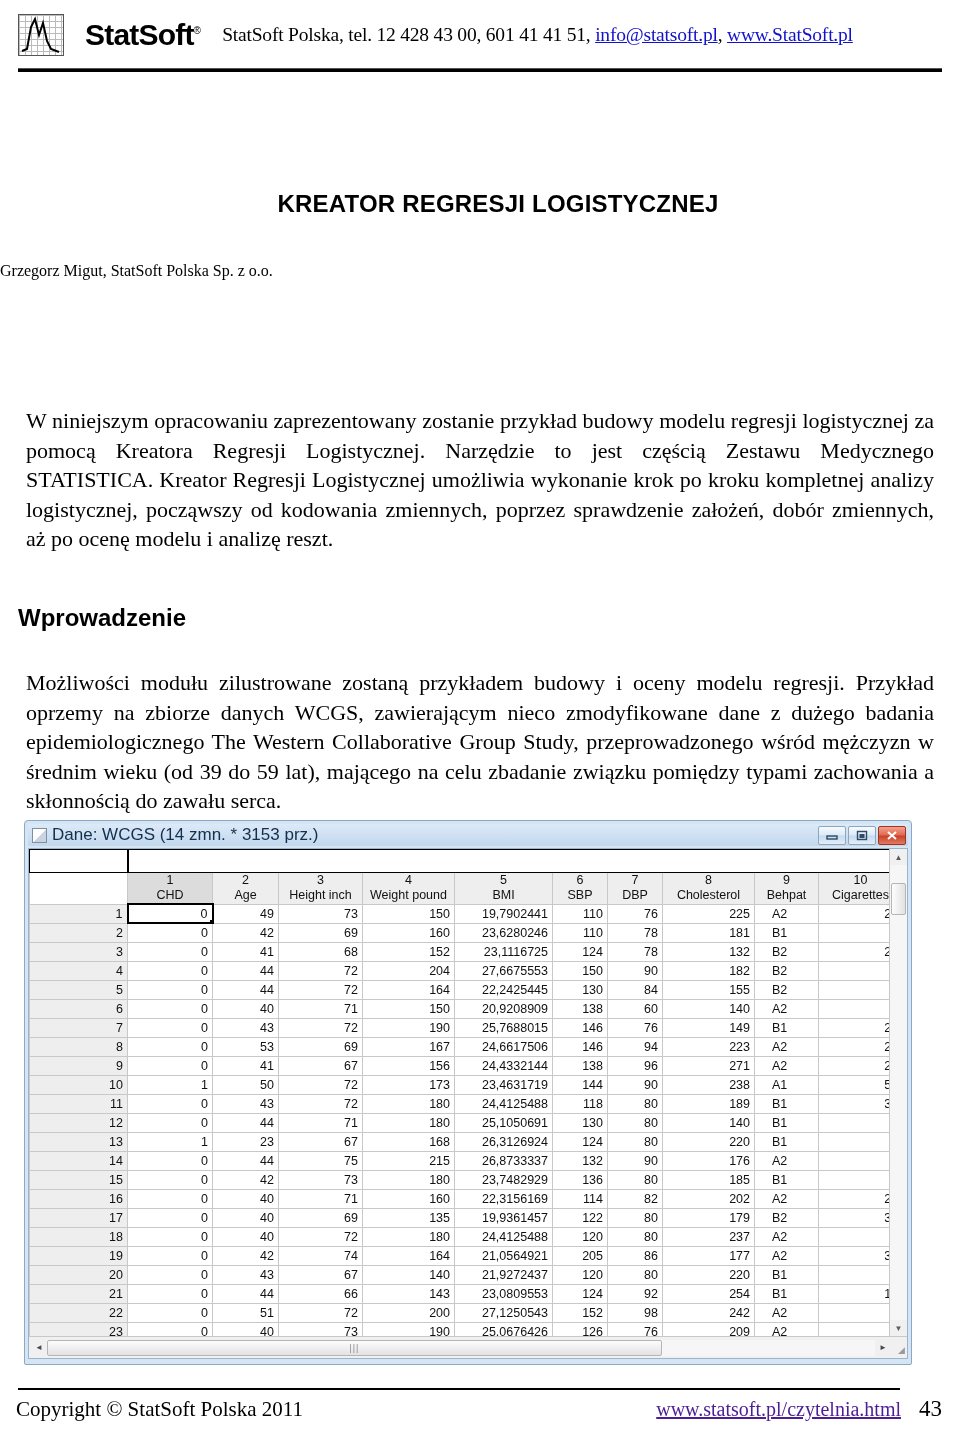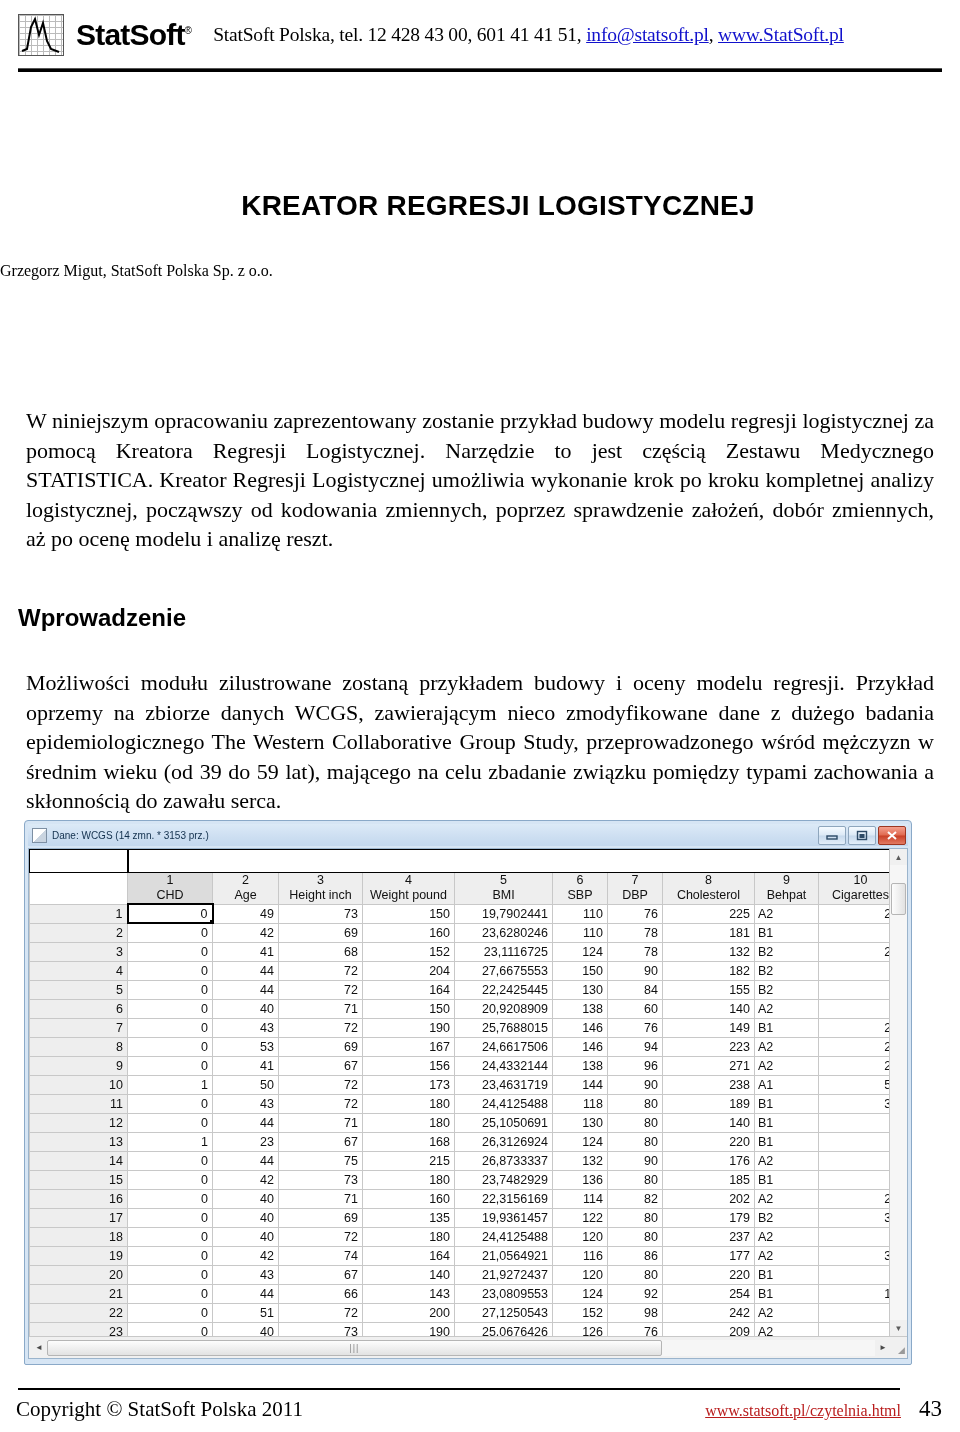--- a/index.html
+++ b/index.html
@@ -38,21 +38,21 @@
     background-size: 6px 6px;
     position: relative;
     flex: 0 0 auto;
   }
   .logo-grid svg { position: absolute; left: 0; top: 0; }
   .logo-text {
     font-family: "Liberation Sans", sans-serif;
     font-weight: bold;
     font-size: 30px;
     letter-spacing: -0.8px;
-    margin-left: 12px;
+    margin-left: 21px;
     line-height: 1;
   }
   .logo-reg {
     font-size: 10px;
     vertical-align: super;
     font-weight: normal;
   }
   .header-contact {
     font-family: "Liberation Serif", serif;
     font-size: 19.5px;
@@ -74,21 +74,21 @@
   }
 
   
   .doc-title {
     position: absolute;
     top: 190px;
     left: 0; right: 0;
     text-align: center;
     font-family: "Liberation Sans", sans-serif;
     font-weight: bold;
-    font-size: 28px;
+    font-size: 24px;
     letter-spacing: 0.2px;
     padding-left: 36px;
   }
   .doc-author {
     position: absolute;
     top: 262px;
     left: 0; right: 0;
     font-size: 16px;
   }
 
@@ -135,21 +135,21 @@
     box-sizing: border-box;
   }
   .sw-titleicon {
     width: 13px; height: 13px;
     border: 1px solid #7d8fa3;
     background: linear-gradient(135deg,#ffffff 50%, #c9d4e0 50%);
     flex: 0 0 auto;
     margin-right: 5px;
   }
   .sw-title {
-    font-size: 10px;
+    font-size: 17px;
     color: #12304d;
     white-space: nowrap;
     flex: 1 1 auto;
     overflow: hidden;
   }
   .sw-btns { display: flex; gap: 2px; flex: 0 0 auto; }
   .sw-btn {
     width: 26px; height: 17px;
     border: 1px solid #8ea6bd;
     border-radius: 2px;
@@ -228,21 +228,21 @@
     text-align: right;
     font-weight: normal;
     padding-right: 5px;
     color: #111;
   }
   td.cell {
     text-align: right;
     background: #fff;
     border-color: #d5d5d5;
   }
-  td.cell.txt { text-align: left; padding-left: 3px; }
+  td.cell.txt { text-align: left; padding-left: 17px; }
   td.cell.active {
     border: 2px solid #000;
     position: relative;
   }
   td.cell.active::after {
     content: "";
     position: absolute;
     right: -3px; bottom: -3px;
     width: 5px; height: 5px;
     background: #000;
@@ -334,23 +334,23 @@
     position: absolute;
     left: 16px; right: 18px;
     top: 1396px;
     display: flex;
     align-items: baseline;
     font-size: 21px;
   }
   .footer .copy { flex: 0 0 auto; }
   .footer .spacer { flex: 1 1 auto; }
   .footer .flink {
-    color: #b91c1c;
+    color: #4c1d95;
     text-decoration: underline;
-    font-size: 16px;
+    font-size: 20px;
     flex: 0 0 auto;
   }
   .footer .pageno {
     flex: 0 0 auto;
     margin-left: 18px;
     font-size: 23px;
   }
 </style>
 </head>
 <body>
@@ -709,21 +709,21 @@
                 <td class="cell txt">A2</td>
                 <td class="cell">0</td>
               </tr>
               <tr>
                 <th class="rowhead">19</th>
                 <td class="cell">0</td>
                 <td class="cell">42</td>
                 <td class="cell">74</td>
                 <td class="cell">164</td>
                 <td class="cell">21,0564921</td>
-                <td class="cell">116</td>
+                <td class="cell">205</td>
                 <td class="cell">86</td>
                 <td class="cell">177</td>
                 <td class="cell txt">A2</td>
                 <td class="cell">30</td>
               </tr>
               <tr>
                 <th class="rowhead">20</th>
                 <td class="cell">0</td>
                 <td class="cell">43</td>
                 <td class="cell">67</td>

